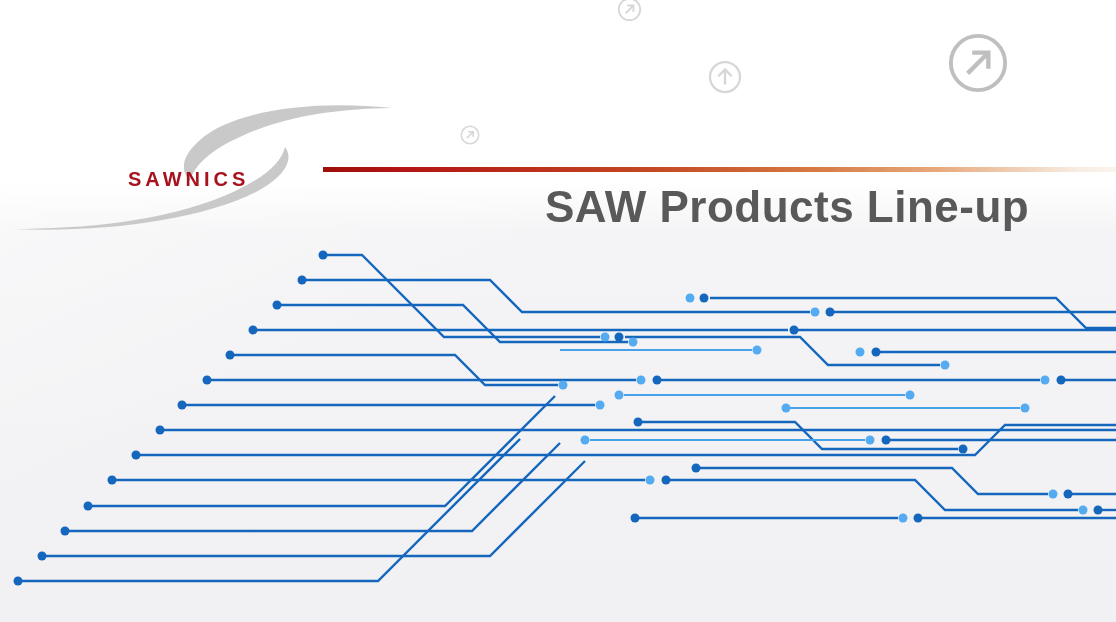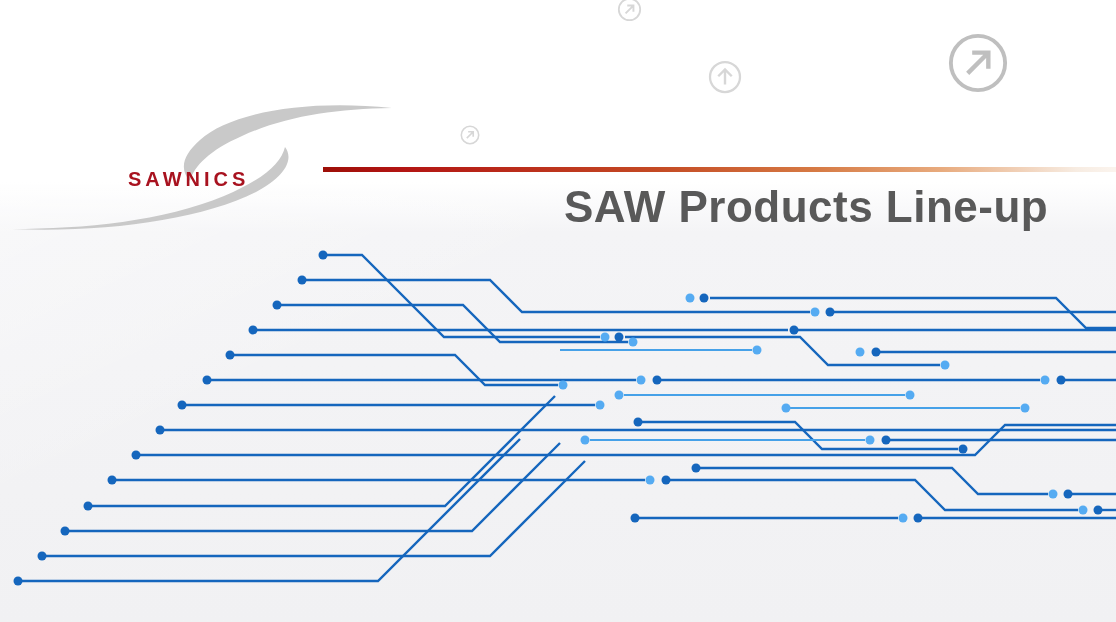--- a/index.html
+++ b/index.html
@@ -25,21 +25,21 @@
   
   .rule{
     position:absolute;left:323px;top:167px;width:793px;height:5px;
     background:linear-gradient(90deg,
       var(--rule-start,#9d0f08) 0%, #b31513 10%,
       var(--rule-mid,#c44a24) 42%, #d67a44 62%,
       #e8ab7e 78%, var(--rule-end,#f7ece2) 95%, #fbf4ee 100%);
   }
   
   .title{
-    position:absolute;left:564px;top:183px;margin:0;
+    position:absolute;left:545px;top:183px;margin:0;
     font-size:44px;font-weight:bold;letter-spacing:.5px;line-height:48px;
     color:var(--title-gray,#595959);white-space:nowrap;
   }
   
   .deco{position:absolute;fill:none;stroke-linecap:butt;}
   .deco circle,.deco path{fill:none;}
   
   .circuit{position:absolute;left:0;top:0;width:1116px;height:622px;}
   .circuit polyline,.circuit path{fill:none;stroke-linejoin:miter;}
   .st-d{stroke:var(--circuit-dark,#1566bd);stroke-width:2.4;}

